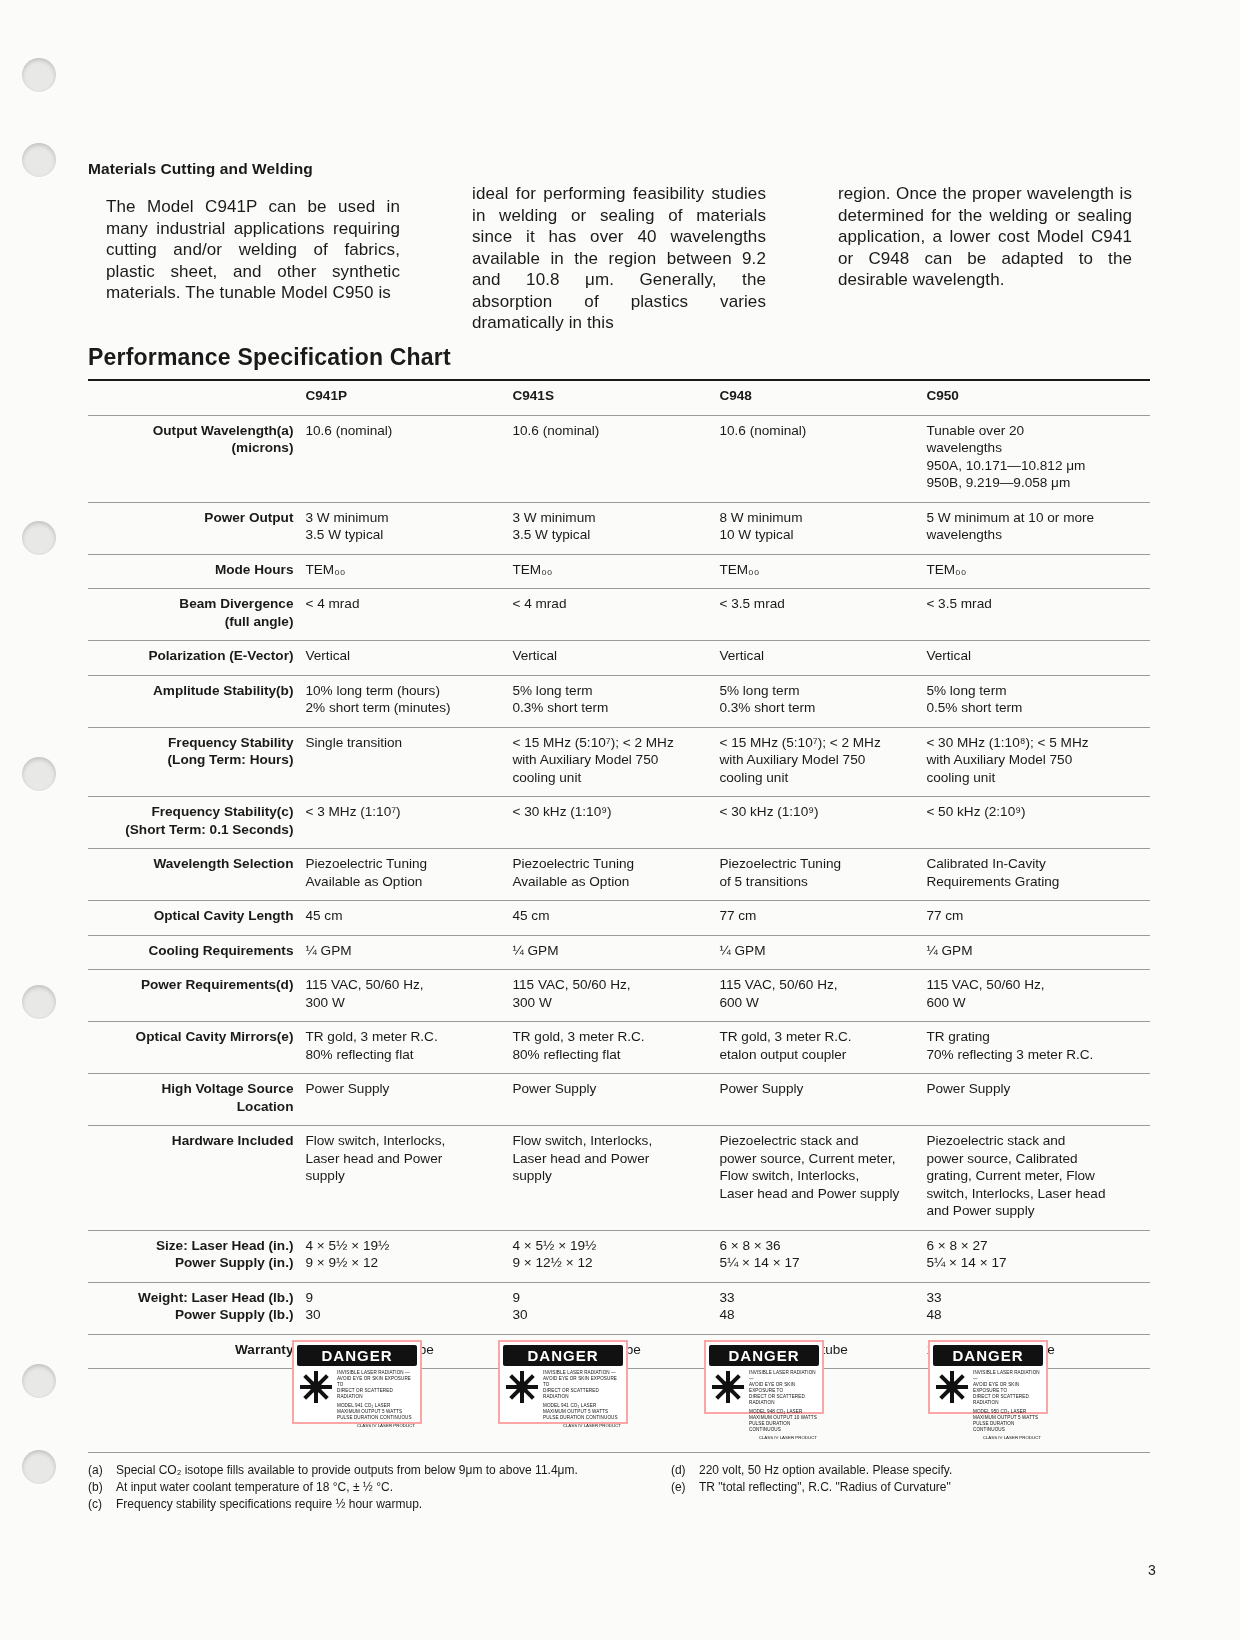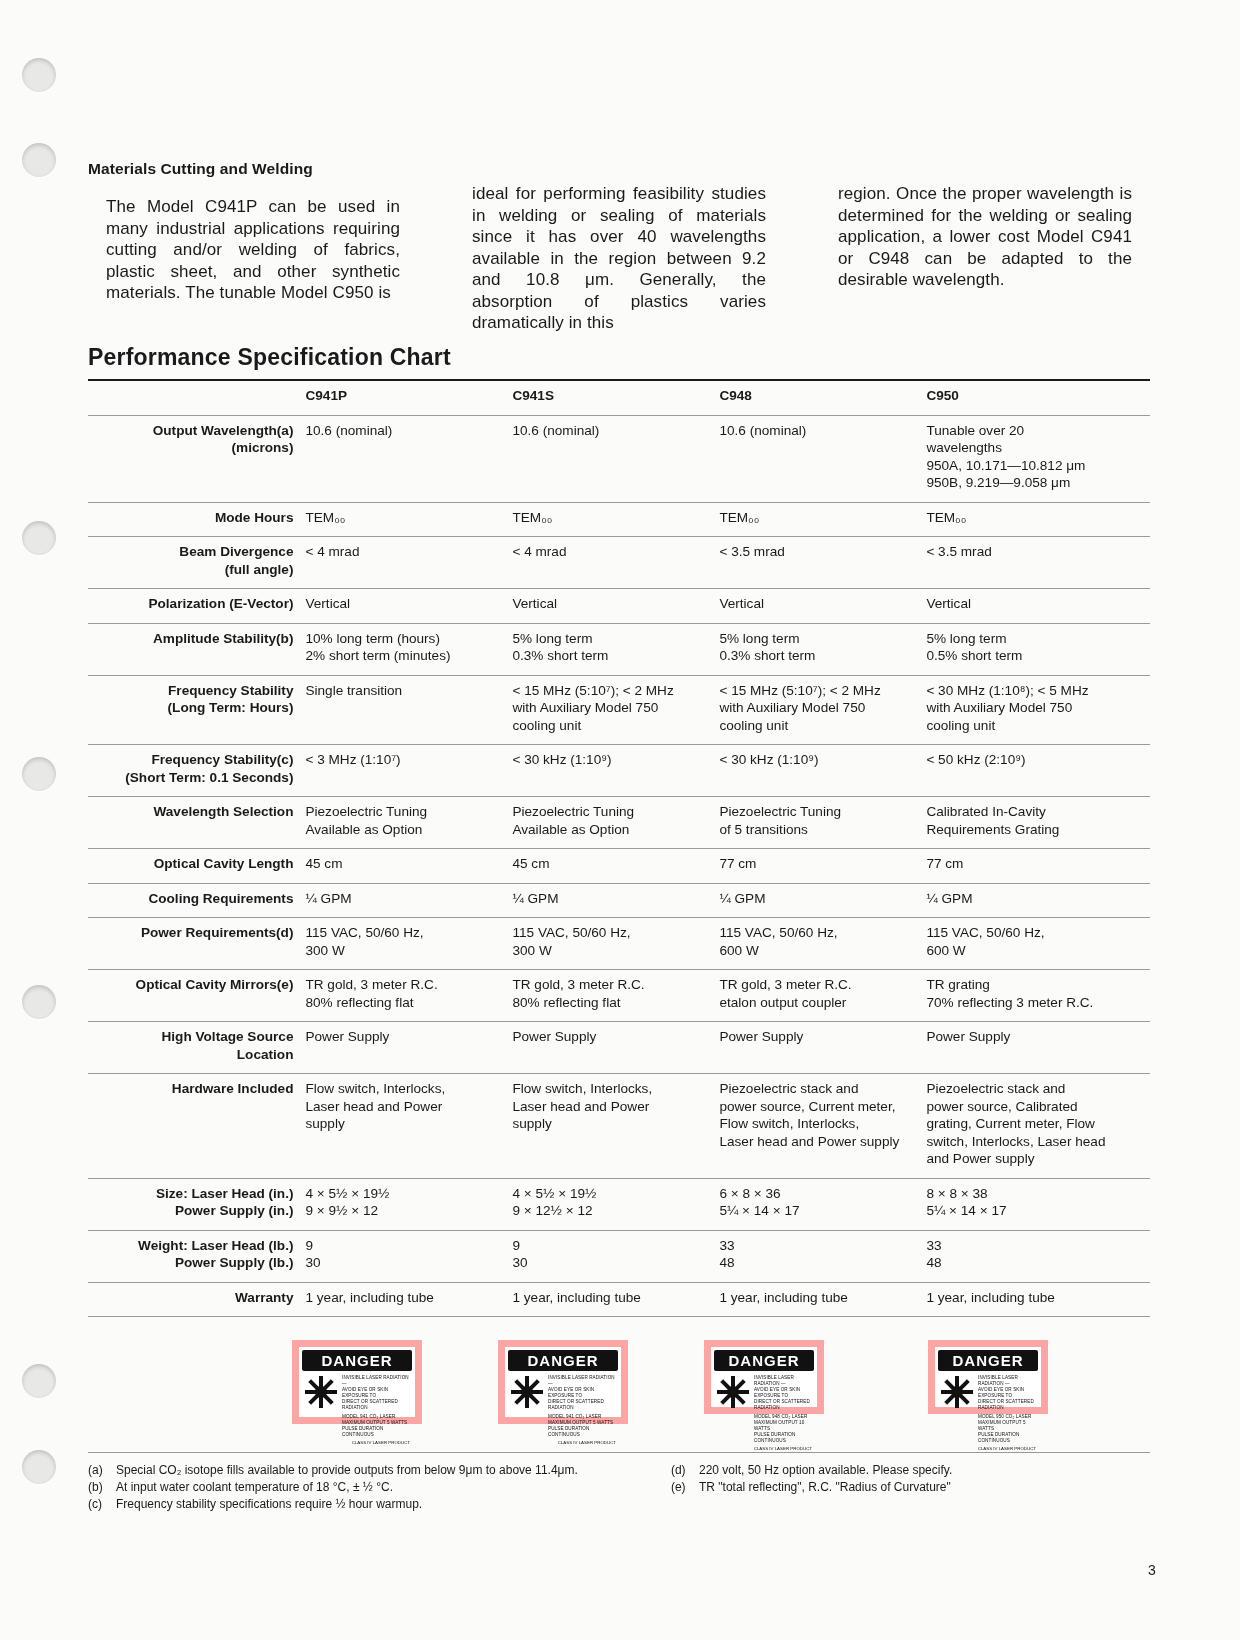--- a/index.html
+++ b/index.html
@@ -55,21 +55,21 @@
   .hdr td{font-weight:bold;padding-bottom:9px;padding-top:3px;}
   .rowline td{border-top:1px solid #9a9a9a;}
   .topline td{border-top:2px solid #1a1a1a;}
   .botline td{border-bottom:1px solid #9a9a9a;}
 
   
   .labels{
     position:absolute;top:1340px;left:0;width:1062px;height:92px;
   }
   .dl{
-    position:absolute;top:0;border:7px solid #fca5a5;background:#fff;
+    position:absolute;top:0;border:2px solid #fca5a5;background:#fff;
     box-sizing:border-box;padding:3px;
   }
   .dl .bar{
     background:#111;color:#fff;font-weight:bold;text-align:center;
     font-size:15px;letter-spacing:1px;padding:2px 0;border-radius:2px;
   }
   .dl .body{display:flex;gap:4px;padding:4px 2px 2px 2px;}
   .dl .burst{
     width:34px;height:34px;flex:0 0 34px;position:relative;
   }
@@ -148,20 +148,31 @@
 (microns)</td>
             <td class="val">10.6 (nominal)</td>
             <td class="val">10.6 (nominal)</td>
             <td class="val">10.6 (nominal)</td>
             <td class="val wide">Tunable over 20
 wavelengths
 950A, 10.171—10.812 μm
 950B, 9.219—9.058 μm</td>
           </tr>
 
+          <tr class="rowline">
+            <td class="lbl">Power Output</td>
+            <td class="val">3 W minimum
+3.5 W typical</td>
+            <td class="val">3 W minimum
+3.5 W typical</td>
+            <td class="val">8 W minimum
+10 W typical</td>
+            <td class="val wide">5 W minimum at 10 or more
+wavelengths</td>
+          </tr>
 
           <tr class="rowline">
             <td class="lbl">Mode Hours</td>
             <td class="val">TEM₀₀</td>
             <td class="val">TEM₀₀</td>
             <td class="val">TEM₀₀</td>
             <td class="val wide">TEM₀₀</td>
           </tr>
 
 
@@ -300,21 +311,21 @@
 
           <tr class="rowline">
             <td class="lbl">Size: Laser Head (in.)
 Power Supply (in.)</td>
             <td class="val">4 × 5½ × 19½
 9 × 9½ × 12</td>
             <td class="val">4 × 5½ × 19½
 9 × 12½ × 12</td>
             <td class="val">6 × 8 × 36
 5¼ × 14 × 17</td>
-            <td class="val wide">8 × 8 × 38
+            <td class="val wide">6 × 8 × 27
 5¼ × 14 × 17</td>
           </tr>
 
           <tr class="rowline">
             <td class="lbl">Weight: Laser Head (lb.)
 Power Supply (lb.)</td>
             <td class="val">9
 30</td>
             <td class="val">9
 30</td>

